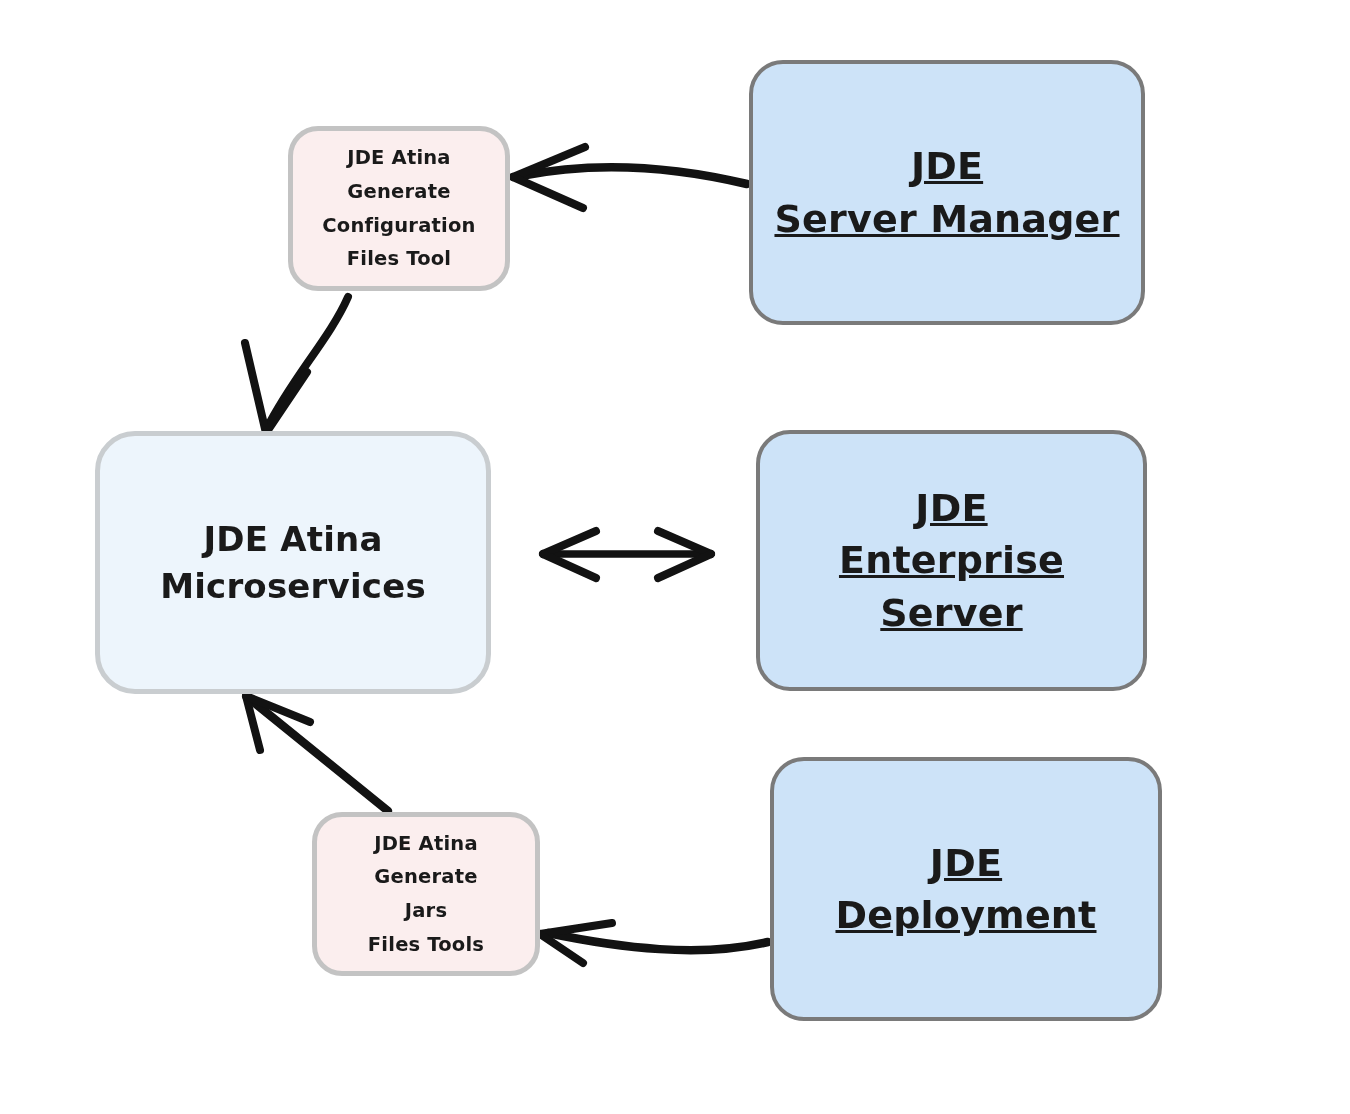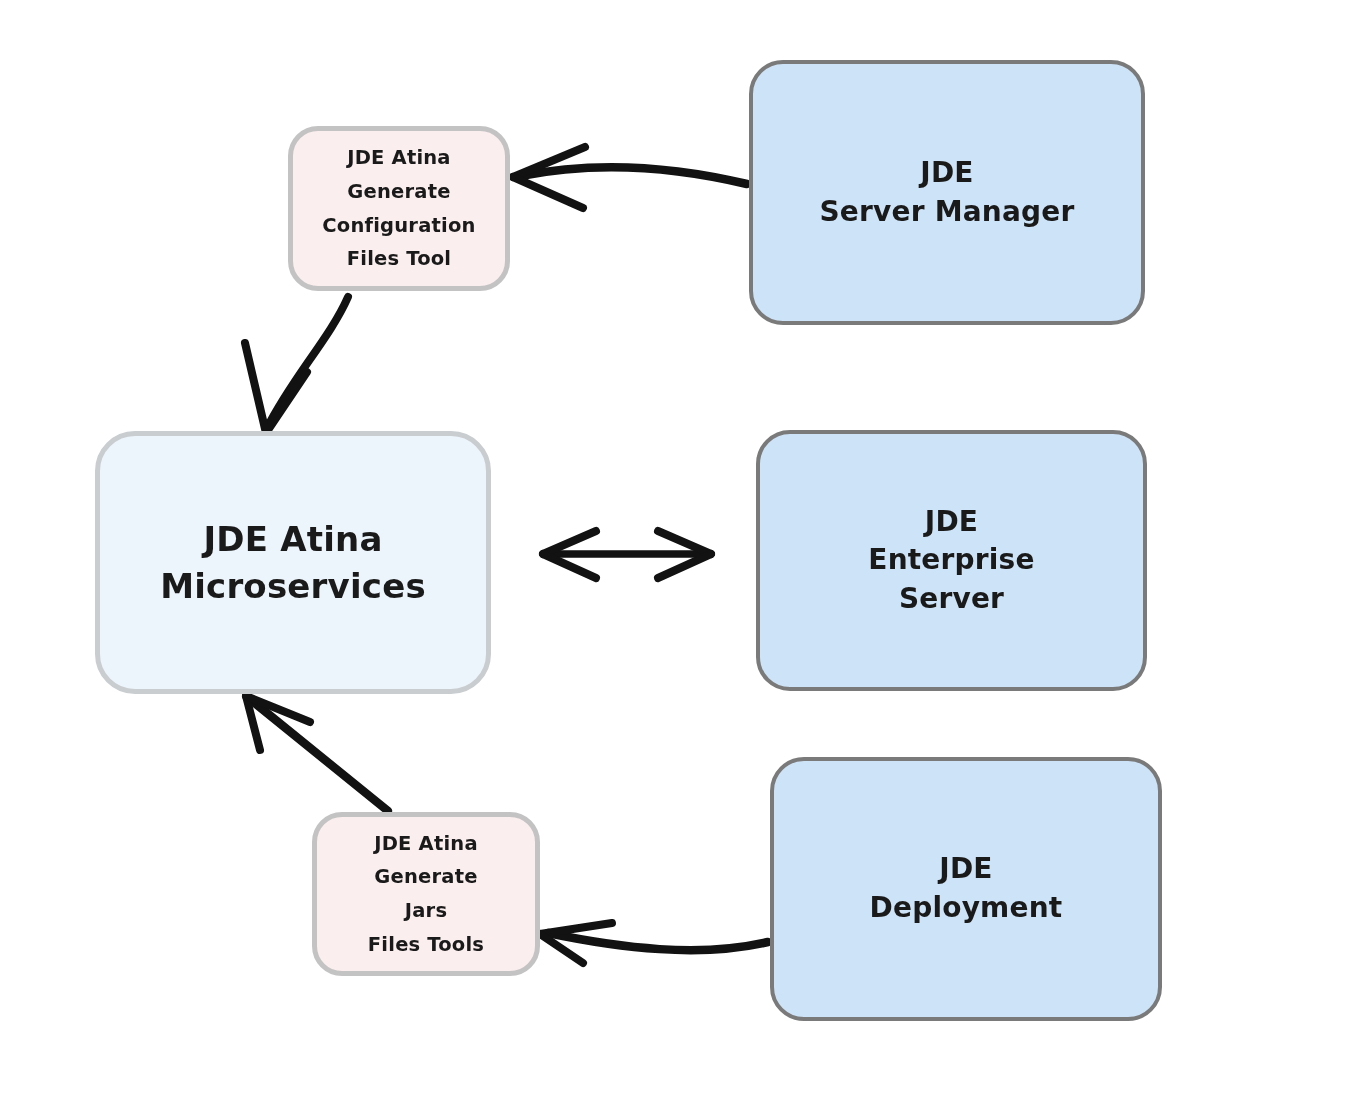--- a/index.html
+++ b/index.html
@@ -34,23 +34,24 @@
     line-height: 1.32;
     letter-spacing: 0.2px;
   }
   
   .node.blue {
     background: #cde3f8;
     border: 4px solid #7a7a7a;
     border-radius: 34px;
   }
   .node.blue .label {
-    font-size: 28px;
+    font-size: 38px;
     font-weight: 600;
     line-height: 1.38;
+    text-decoration: underline;
   }
   
   .node.paleblue {
     background: #edf5fc;
     border: 5px solid #c9cdd0;
     border-radius: 40px;
   }
   .node.paleblue .label {
     font-size: 34px;
     font-weight: 600;

